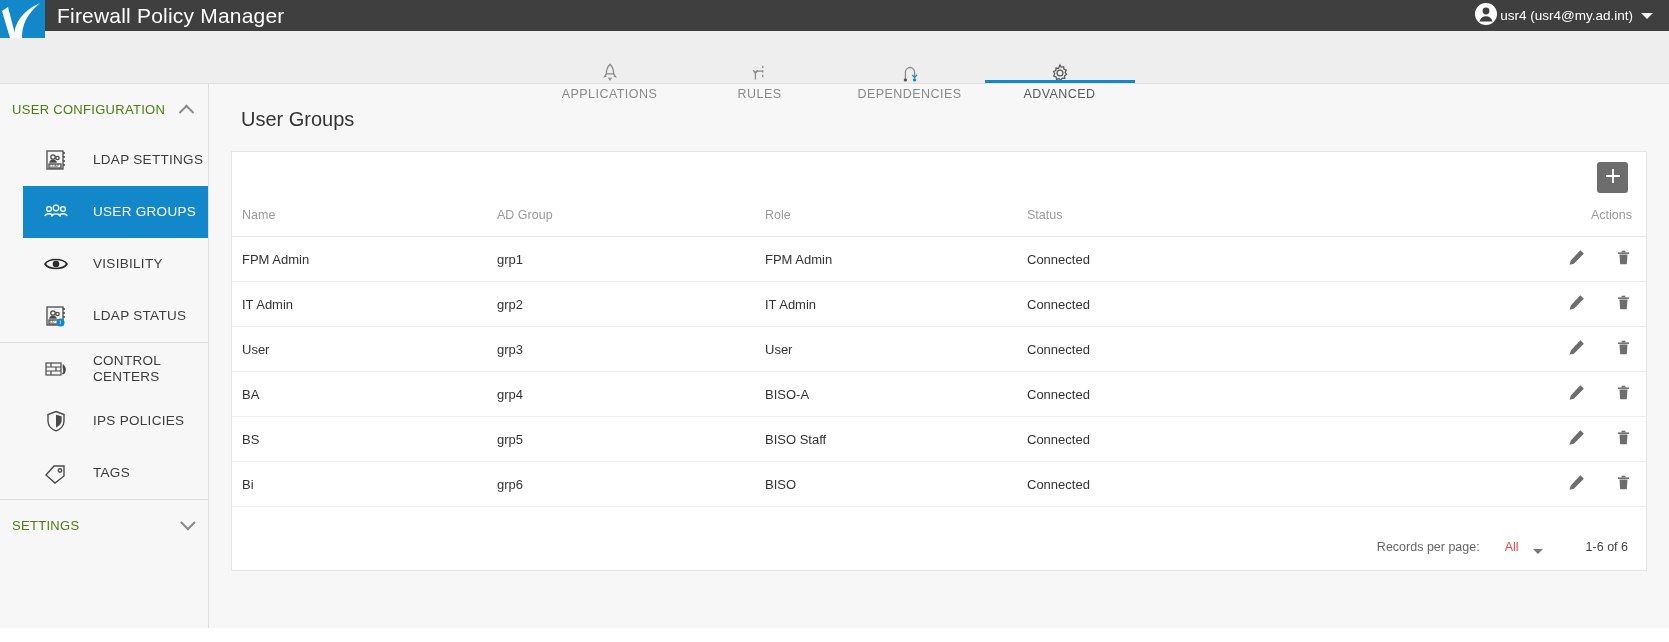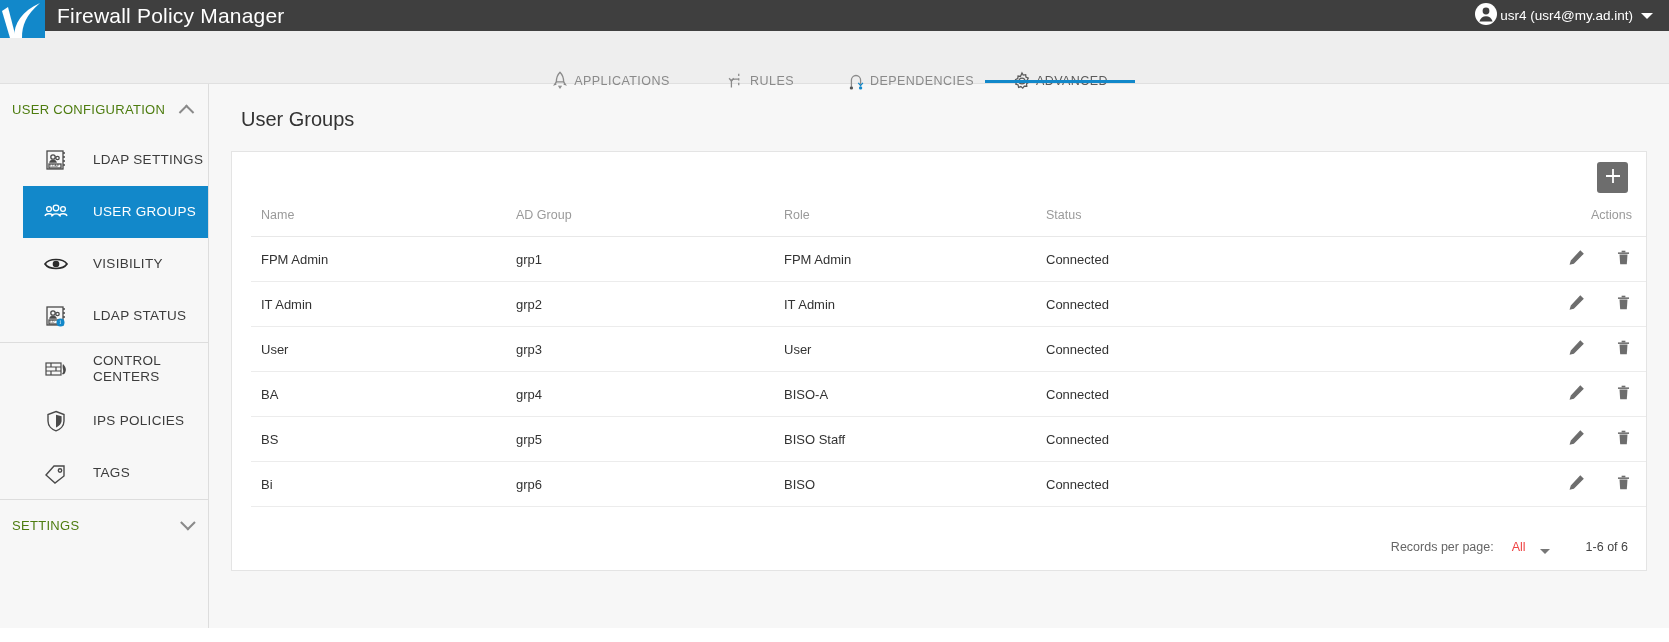--- a/index.html
+++ b/index.html
@@ -57,21 +57,21 @@
     height: 53px;
     background: #eeeeee;
     display: flex;
     justify-content: center;
     align-items: stretch;
     border-bottom: 1px solid #e0e0e0;
   }
   .tab {
     width: 150px;
     display: flex;
-    flex-direction: row;
+    flex-direction: column;
     align-items: center;
     justify-content: center;
     gap: 3px;
     cursor: pointer;
     position: relative;
     color: #8a8a8a;
     margin-top: 48px;
   }
   .tab .tab-label {
     font-size: 12.5px;
@@ -150,21 +150,20 @@
     font-size: 20px;
     color: #333333;
     padding: 24px 0 20px 10px;
     font-weight: normal;
   }
   .card {
     background: #ffffff;
     border: 1px solid #e4e4e4;
     height: 420px;
     position: relative;
-    padding-left: 19px;
   }
   .card-toolbar {
     height: 50px;
     display: flex;
     align-items: center;
     justify-content: flex-end;
     padding: 0 18px;
   }
   .add-btn {
     width: 31px; height: 31px;
@@ -200,21 +199,21 @@
   td.cell-actions { text-align: right; padding-right: 14px; white-space: nowrap; }
   .act-ico { display: inline-block; margin-left: 26px; cursor: pointer; vertical-align: middle; }
 
   .card-footer {
     position: absolute;
     left: 0; right: 0; bottom: 0;
     height: 46px;
     display: flex;
     align-items: center;
     justify-content: flex-end;
-    gap: 10px;
+    gap: 17px;
     padding-right: 18px;
     font-size: 12.5px;
     color: #666666;
   }
   .rpp-select {
     display: flex; align-items: flex-end; gap: 14px;
     cursor: pointer;
     color: #ef4444;
     margin-left: 8px;
   }

